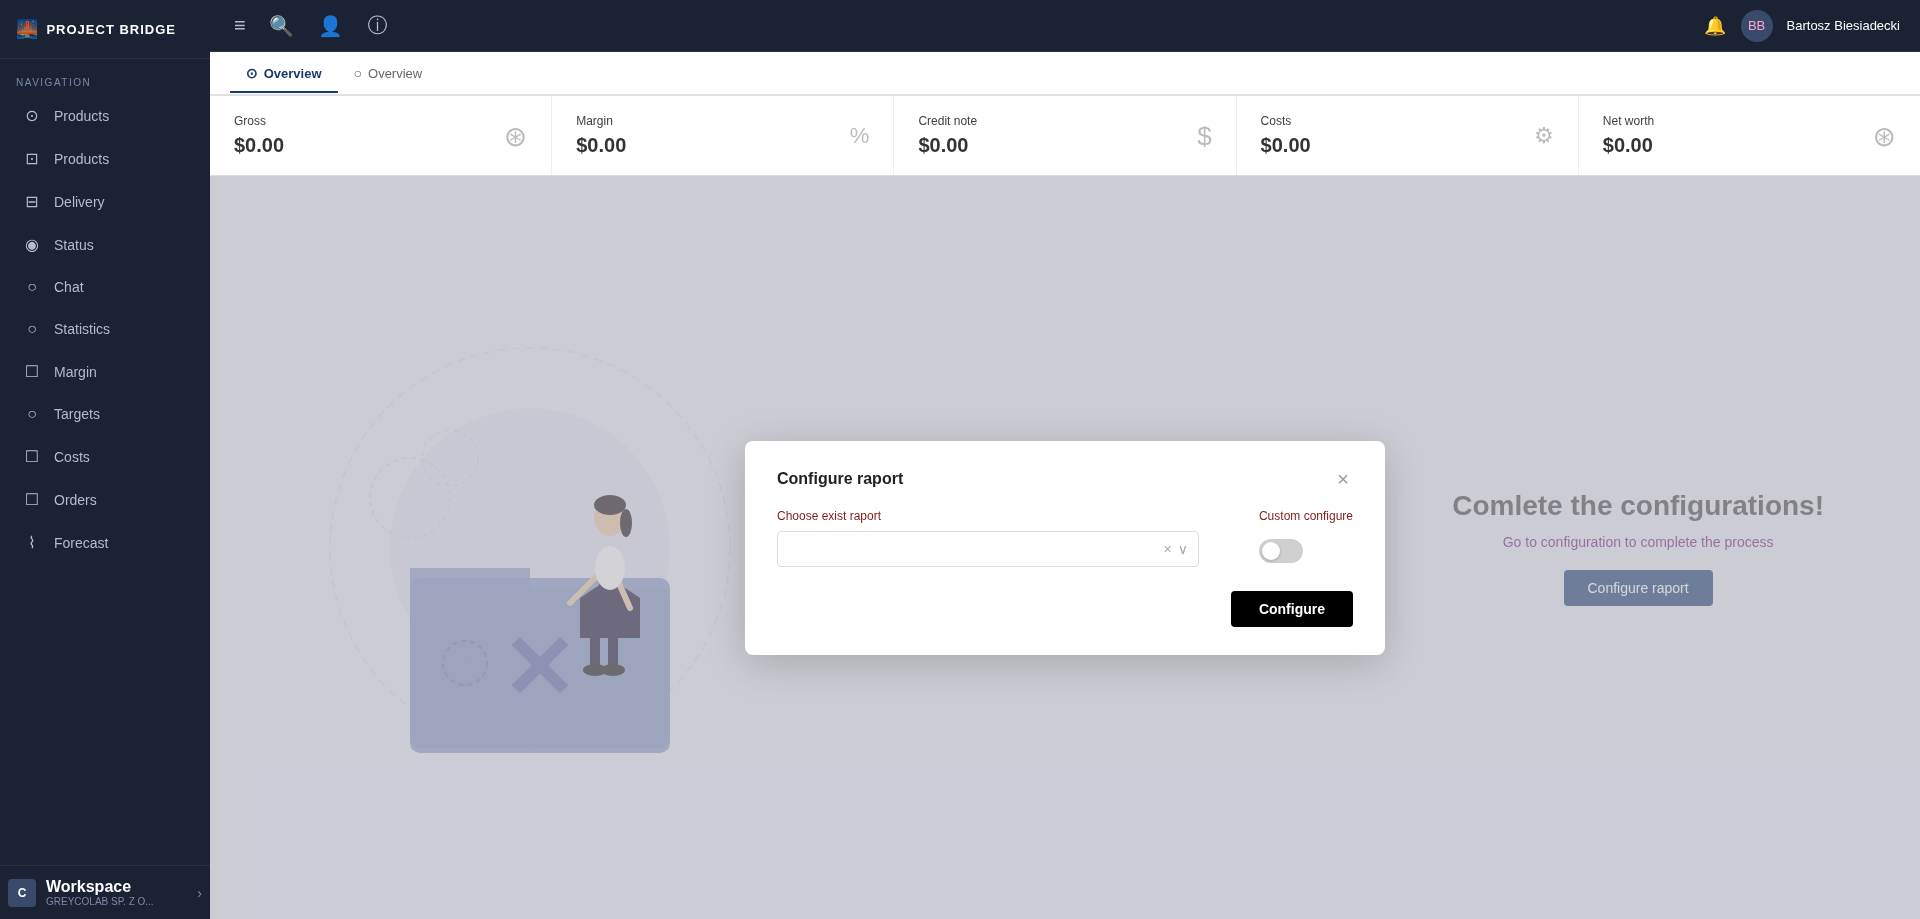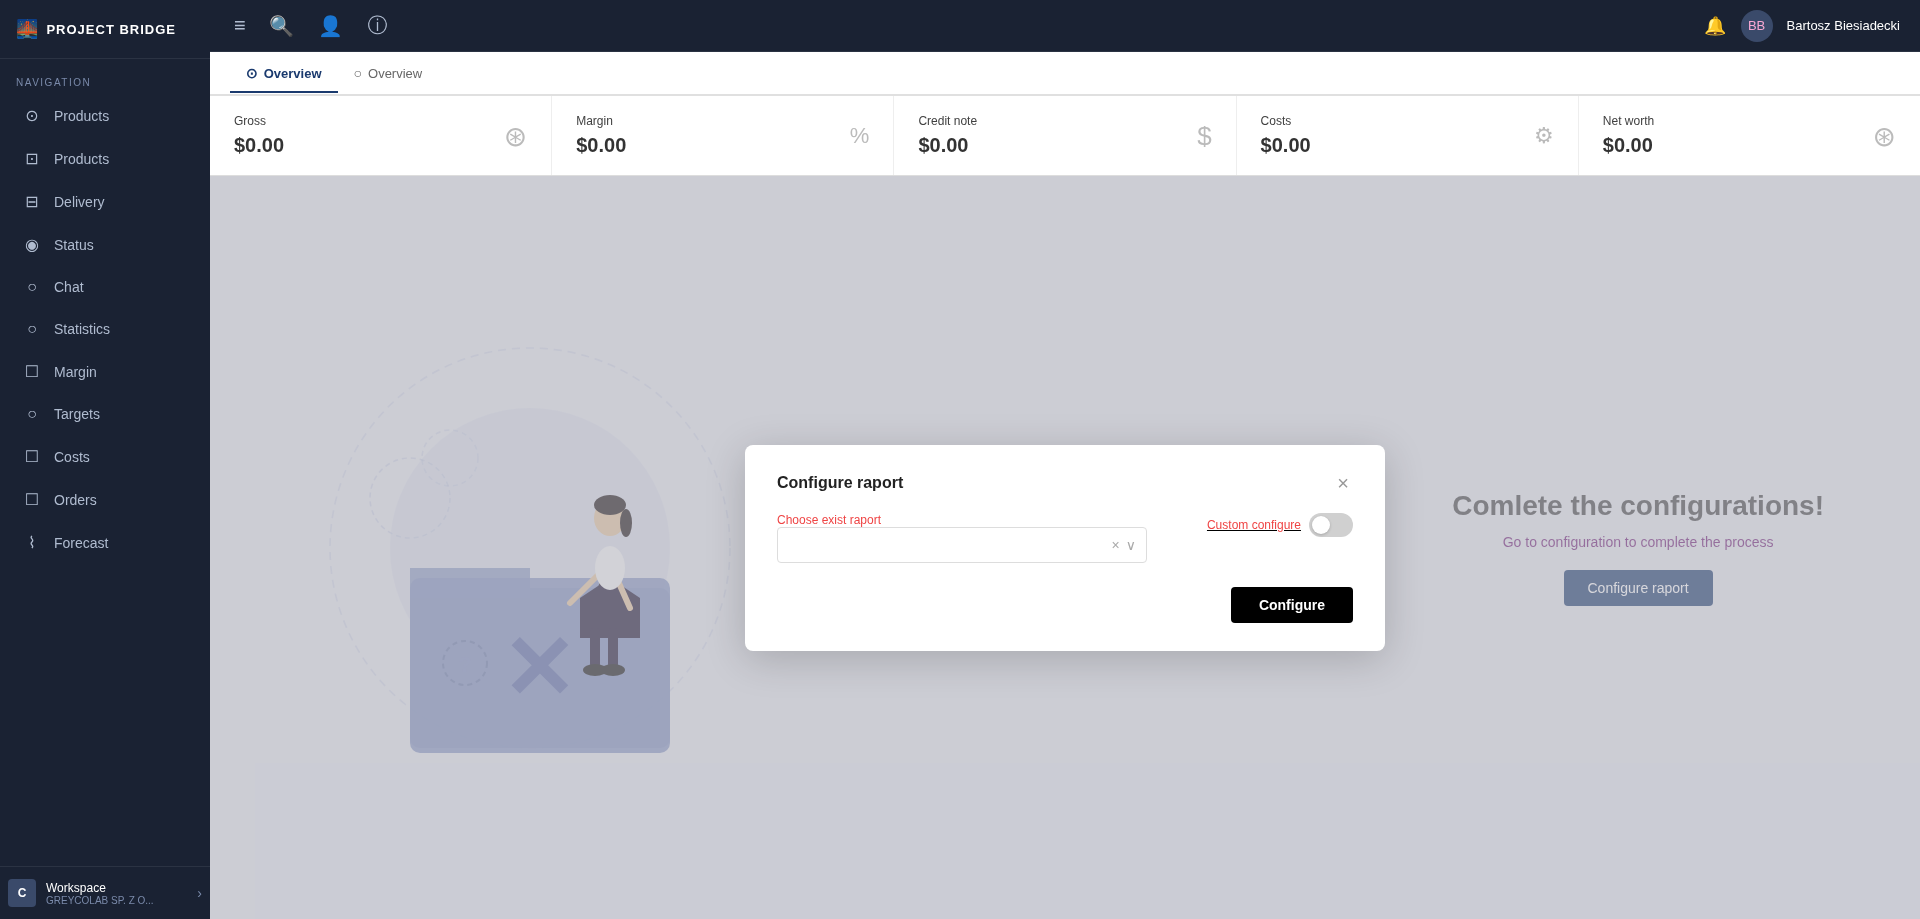--- a/index.html
+++ b/index.html
@@ -63,21 +63,21 @@
       cursor: pointer;
     }
     .workspace-avatar {
       width: 28px; height: 28px;
       background: #3a4a6a;
       border-radius: 4px;
       display: flex; align-items: center; justify-content: center;
       color: #fff; font-size: 12px; font-weight: 700;
     }
     .workspace-info { flex: 1; }
-    .workspace-name { font-size: 12px; color: #fff; font-weight: 400; }
+    .workspace-name { font-size: 16px; color: #fff; font-weight: 700; }
     .workspace-sub { font-size: 10px; color: #7a8aaa; }
     .workspace-chevron { color: #7a8aaa; font-size: 14px; }
 
     
     .main {
       flex: 1;
       display: flex;
       flex-direction: column;
       height: 919px;
       position: relative;
@@ -262,42 +262,42 @@
     .modal-body {
       display: flex;
       align-items: flex-start;
       gap: 60px;
     }
     .modal-field {
       flex: 1;
     }
     .field-label {
       font-size: 12px;
-      color: #ef4444;
+      color: #7f1d1d;
+      margin-bottom: 8px;
     }
     .select-input {
       display: flex;
       align-items: center;
       border: 1px solid #ddd;
       border-radius: 4px;
       padding: 6px 10px;
       background: #fff;
       width: 100%;
       min-height: 36px;
       cursor: pointer;
     }
     .select-input-inner { flex: 1; }
     .select-clear { color: #aaa; font-size: 14px; margin-right: 6px; cursor: pointer; }
     .select-arrow { color: #aaa; font-size: 14px; cursor: pointer; }
     .modal-custom {
       display: flex;
-      flex-direction: row;
-      align-items: center;
+      flex-direction: column;
+      align-items: flex-start;
       gap: 8px;
-      text-decoration: underline;
     }
     .toggle-wrap {
       display: flex;
       align-items: center;
     }
     .toggle {
       width: 44px;
       height: 24px;
       background: #d0d0d0;
       border-radius: 12px;

